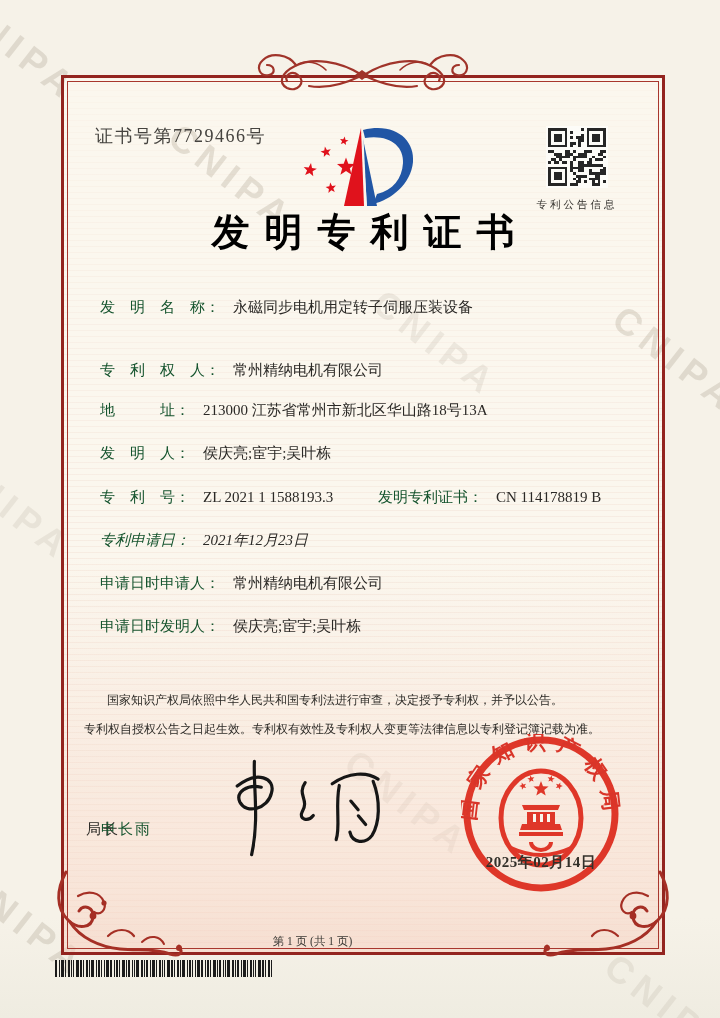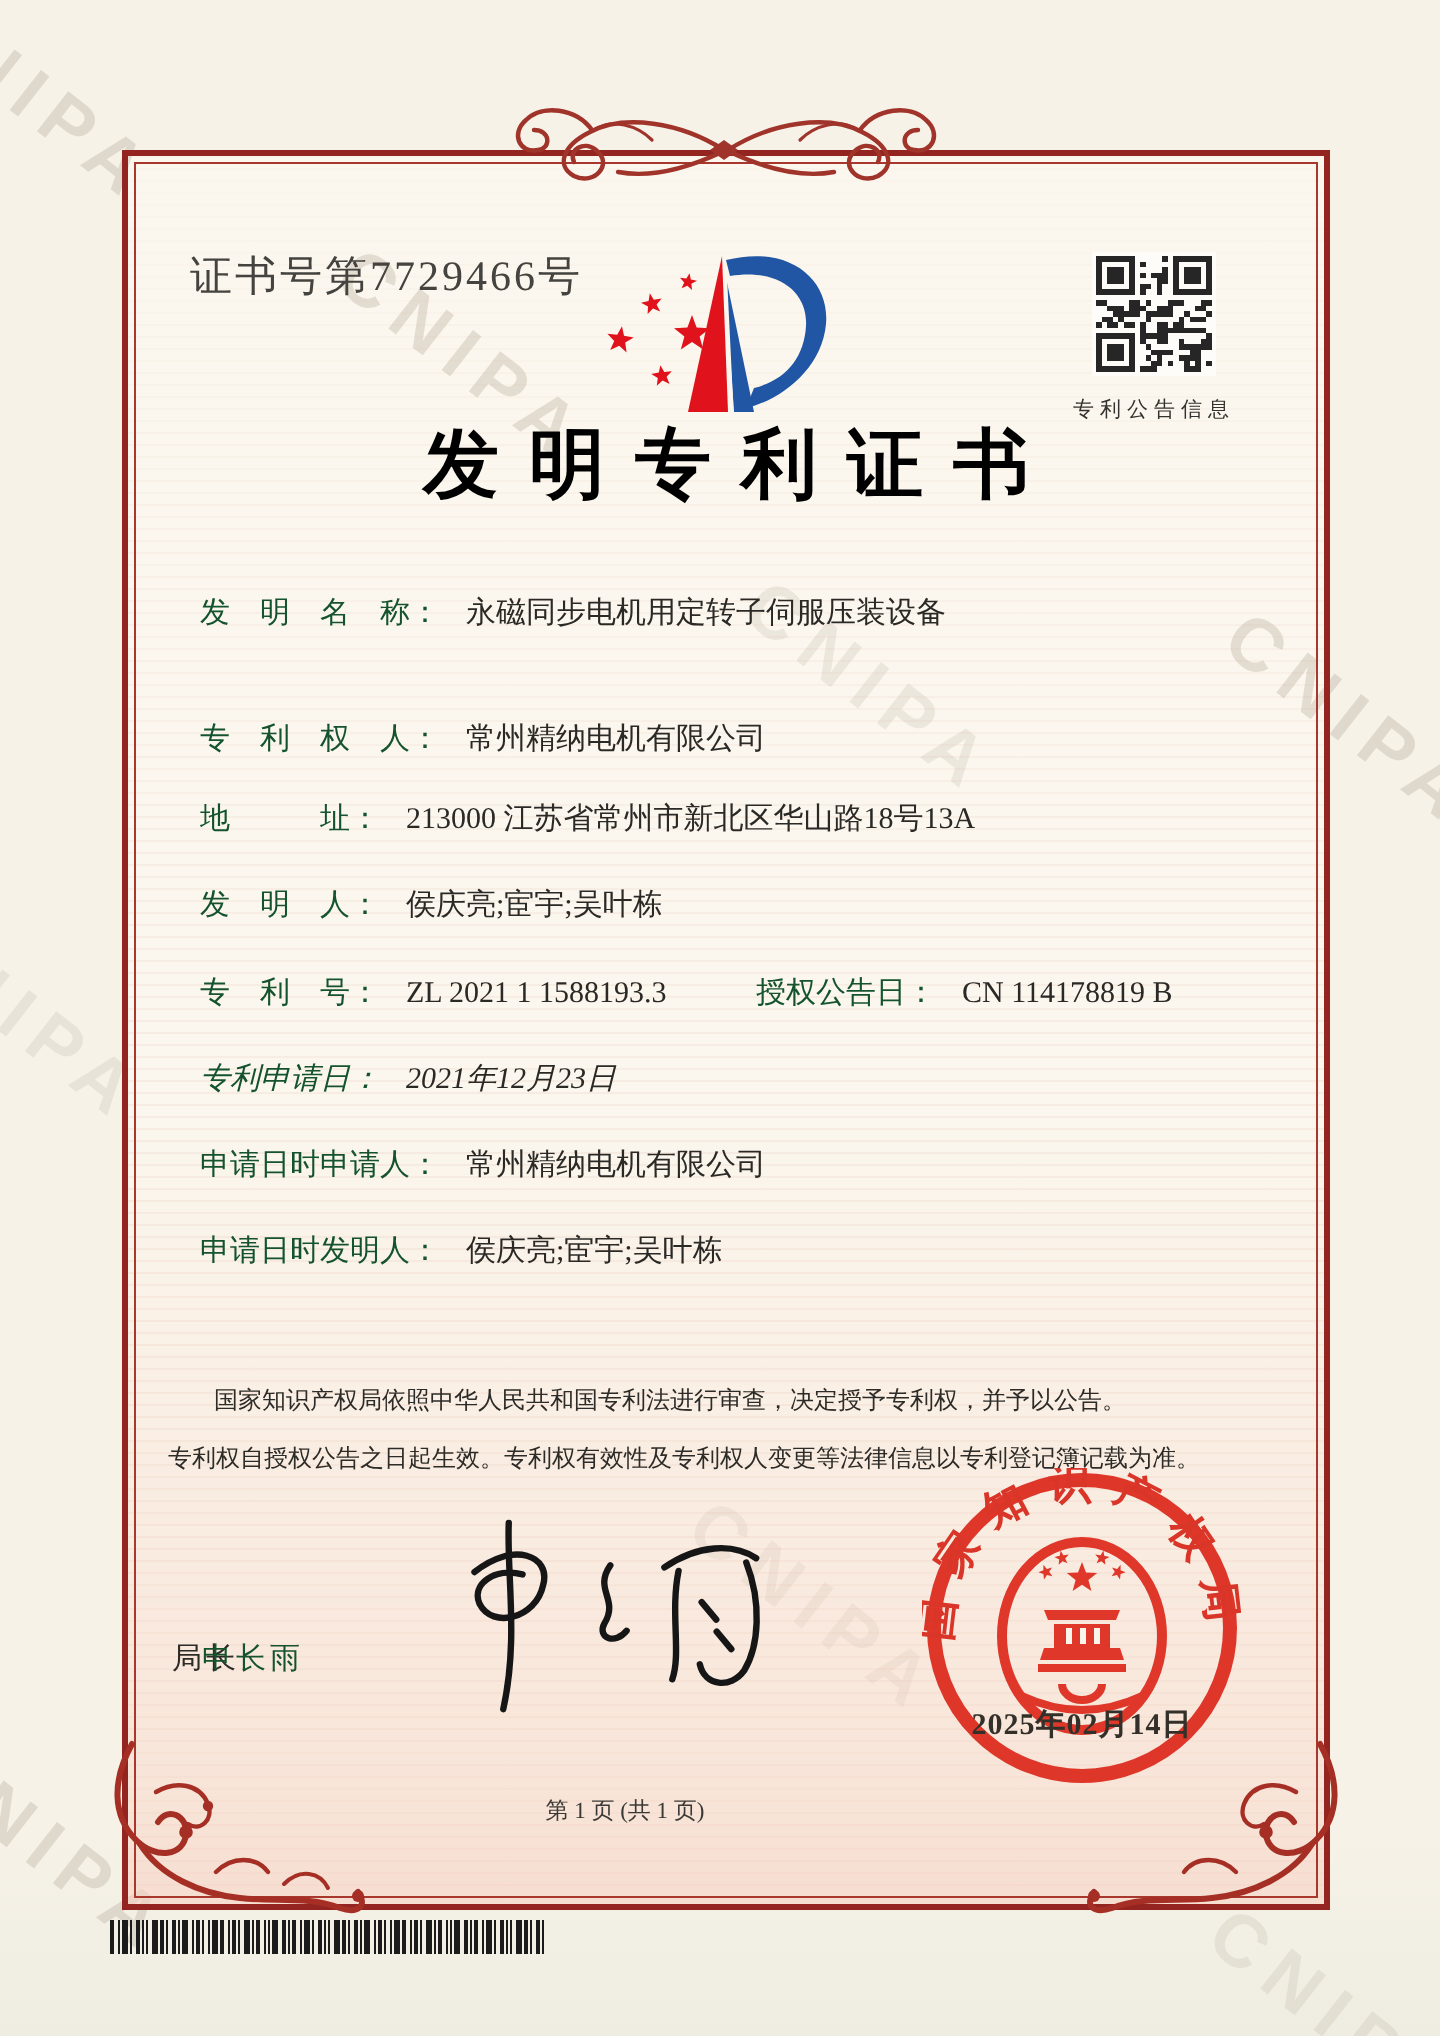--- a/index.html
+++ b/index.html
@@ -30,21 +30,21 @@
     mask:linear-gradient(to bottom,rgba(0,0,0,0.25),#000 60%);
   }
   .frame{
     left:61px;top:75px;width:598px;height:874px;border:3px solid #93241f;z-index:5;
     pointer-events:none;
   }
   .frame::after{
     content:'';position:absolute;inset:3px;border:1px solid #a8372e;
   }
   
-  .cert-no{left:95px;top:124px;font-size:21px;letter-spacing:1.5px;color:#45433f;z-index:6;}
+  .cert-no{left:95px;top:124px;font-size:18px;letter-spacing:1.5px;color:#45433f;z-index:6;}
   .title{
     left:61px;top:207px;width:604px;text-align:center;font-size:38px;font-weight:bold;
     letter-spacing:15px;padding-left:15px;box-sizing:border-box;color:#000000;z-index:6;
   }
   .qr{left:546px;top:126px;width:58px;height:58px;z-index:6;background:#fdfcf8;padding:2px;}
   .qr-label{left:527px;top:198px;width:100px;text-align:center;font-size:10.5px;
     letter-spacing:3px;color:#34322e;z-index:6;}
   
   .row{left:100px;width:540px;font-size:15px;z-index:6;line-height:20px;white-space:nowrap;}
   .row .lbl{color:#14532d;}
@@ -57,21 +57,21 @@
   .stmt-line.first{text-indent:23px;}
   
   .sig-title{left:86px;top:786px;font-size:15px;letter-spacing:2px;color:#2d2b27;z-index:7;margin-top:34px;}
   .sig-name{left:101px;top:820px;font-size:15px;letter-spacing:2px;color:#14532d;z-index:7;}
   .sig-svg{left:198px;top:756px;z-index:7;transform:rotate(-2deg);}
   
   .seal{left:461px;top:734px;width:160px;height:160px;z-index:8;opacity:0.93;}
   .seal-date{left:465px;top:853px;width:152px;text-align:center;font-size:15px;font-weight:600;
     letter-spacing:0.5px;color:#33302a;z-index:9;}
   
-  .page-info{left:61px;top:898px;width:503px;text-align:center;font-size:11.5px;
+  .page-info{left:61px;top:934px;width:503px;text-align:center;font-size:11.5px;
     color:#3b3935;z-index:6;}
   .barcode{left:55px;top:960px;z-index:6;}
   
   .orn{z-index:6;pointer-events:none;}
 </style>
 </head>
 <body>
 
 <span class="wm" style="left:-30px;top:-14px;">CNIPA</span>
 <span class="wm" style="left:186px;top:116px;">CNIPA</span>
@@ -282,21 +282,21 @@
 </div>
 <div class="abs row" style="top:400px;">
   <span class="lbl">地　　　址：</span><span class="val">213000 江苏省常州市新北区华山路18号13A</span>
 </div>
 <div class="abs row" style="top:443px;">
   <span class="lbl">发　明　人：</span><span class="val">侯庆亮;宦宇;吴叶栋</span>
 </div>
 <div class="abs row" style="top:487px;">
   <span class="lbl">专　利　号：</span><span class="val">ZL 2021 1 1588193.3</span>
   <span class="col2">
-    <span class="lbl">授权公告日：</span><span class="val">CN 114178819 B</span>
+    <span class="lbl">发明专利证书：</span><span class="val">CN 114178819 B</span>
   </span>
 </div>
 <div class="abs row" style="top:530px;font-style:italic;">
   <span class="lbl">专利申请日：</span><span class="val">2021年12月23日</span>
 </div>
 <div class="abs row" style="top:573px;">
   <span class="lbl">申请日时申请人：</span><span class="val">常州精纳电机有限公司</span>
 </div>
 <div class="abs row" style="top:616px;">
   <span class="lbl">申请日时发明人：</span><span class="val">侯庆亮;宦宇;吴叶栋</span>

